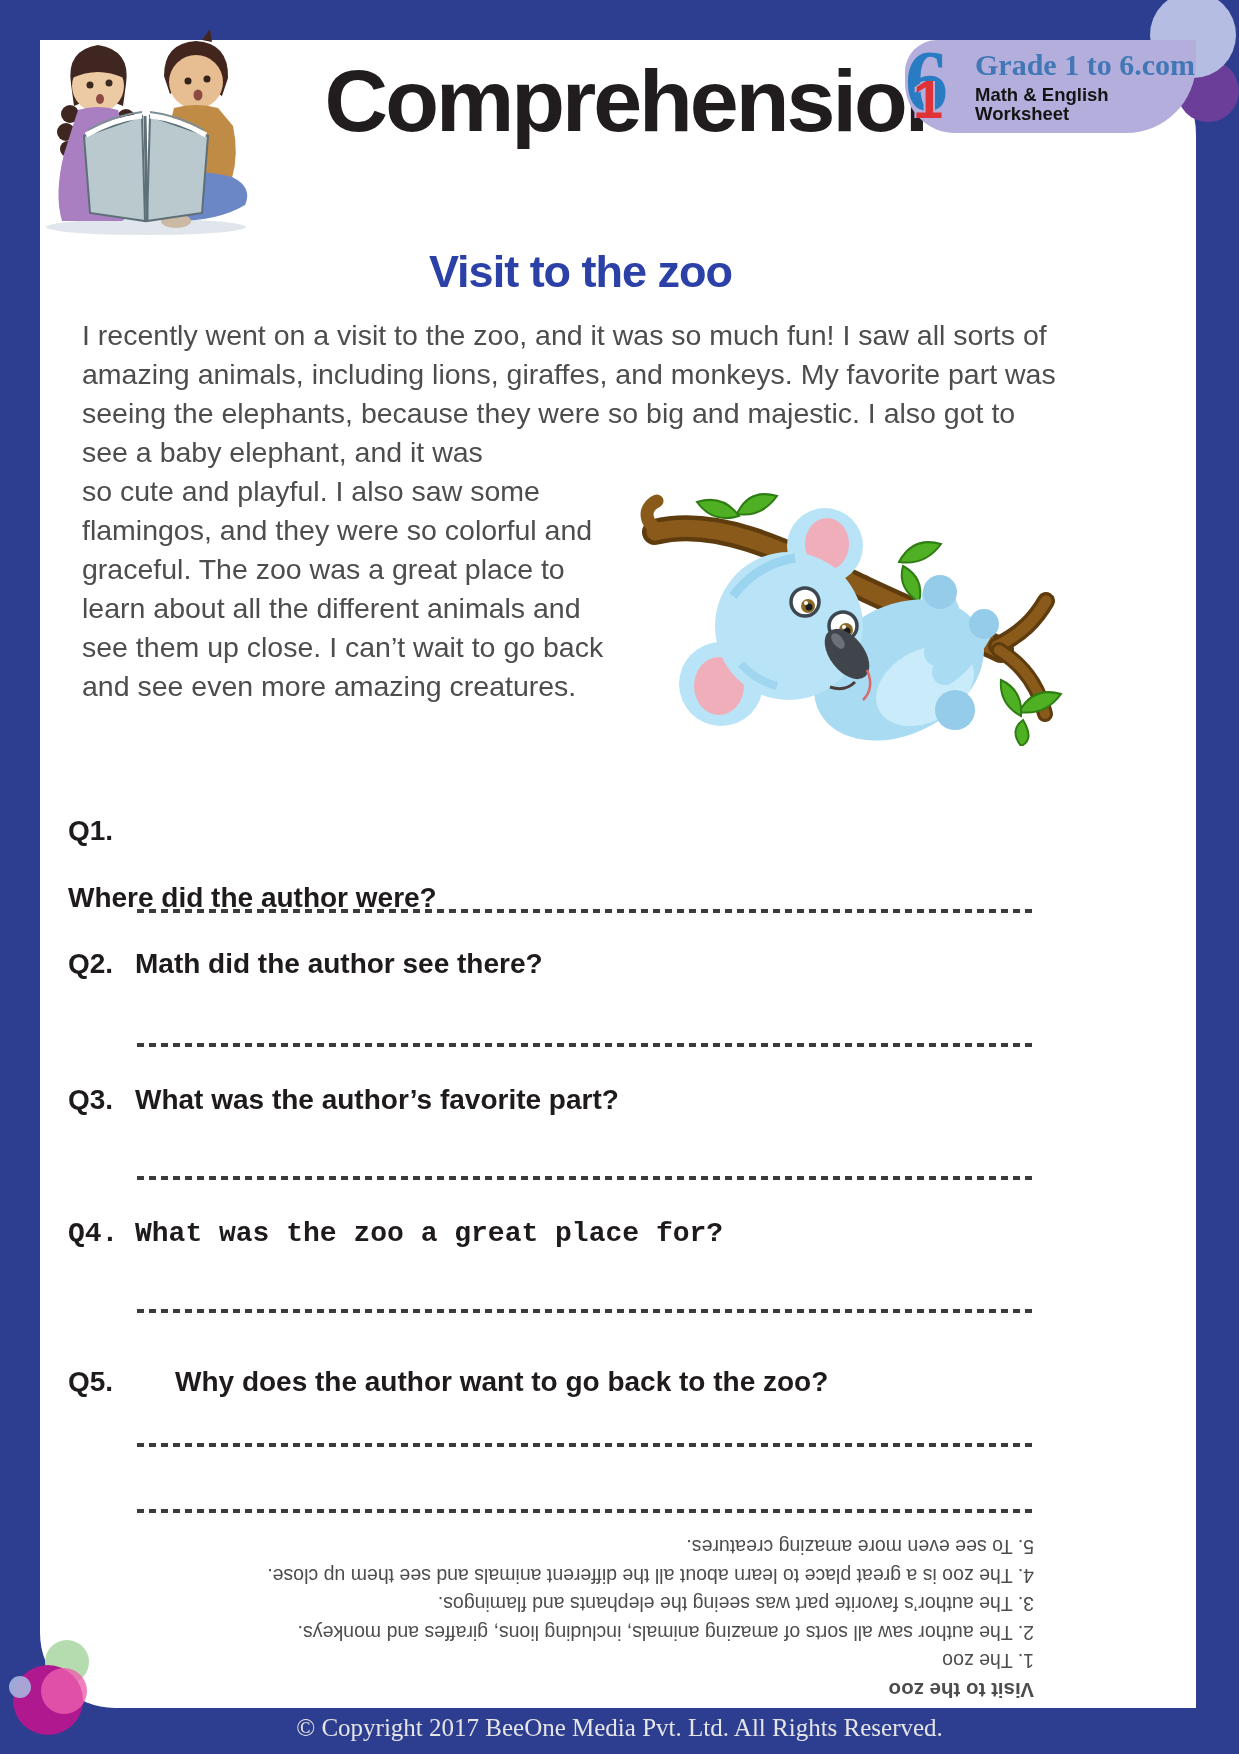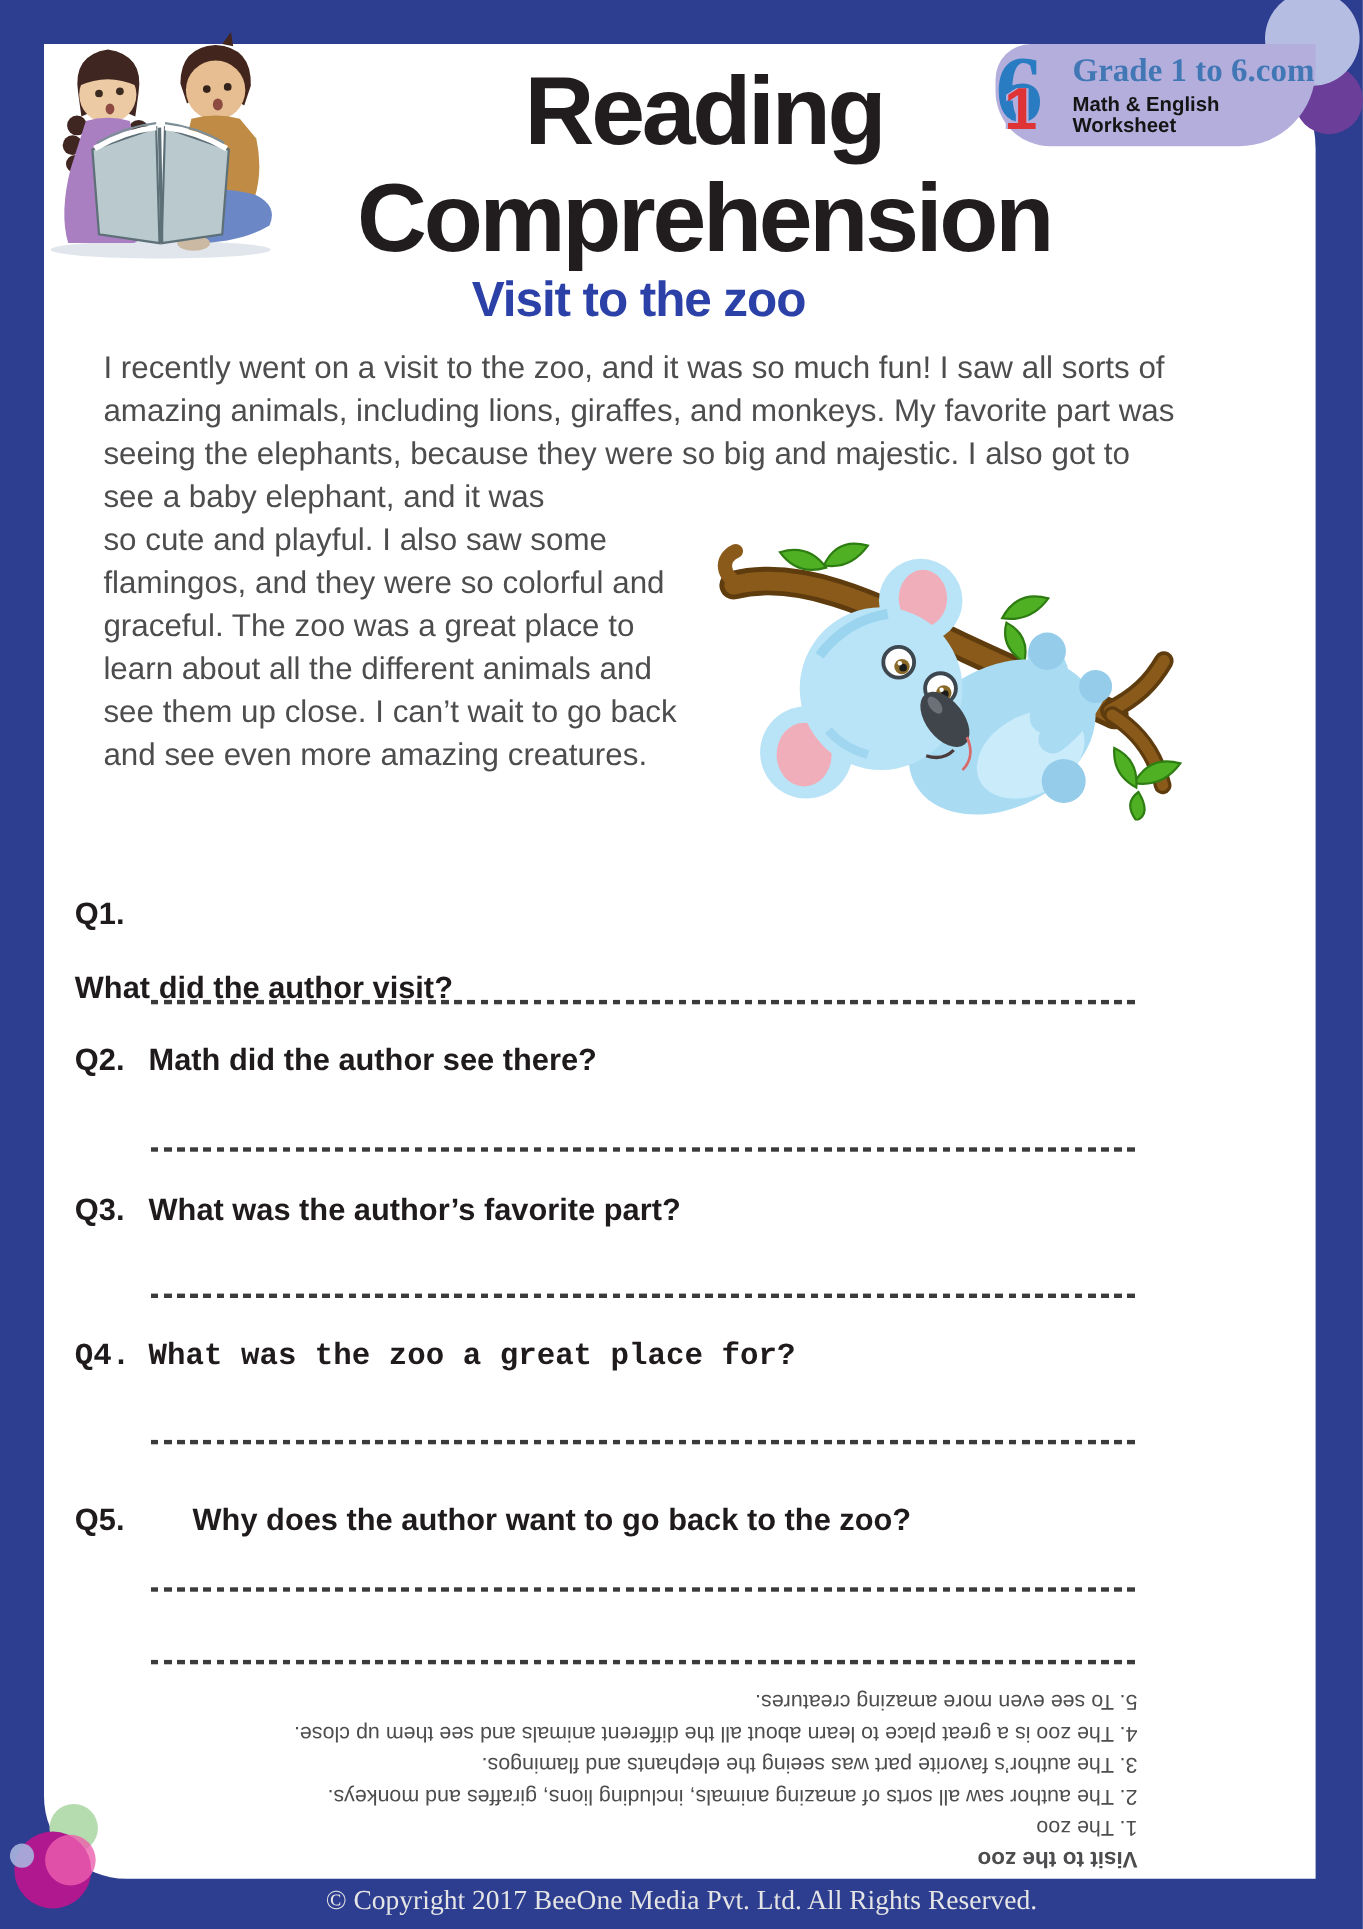--- a/index.html
+++ b/index.html
@@ -42,21 +42,21 @@
   .bl-green{left:45px;top:1640px;width:44px;height:44px;background:#b5dcae;}
   .bl-pink{left:41px;top:1668px;width:46px;height:46px;background:rgba(236,95,174,.8);}
   .bl-magenta{left:13px;top:1665px;width:70px;height:70px;background:#b0188f;}
   .bl-peri{left:9px;top:1676px;width:22px;height:22px;background:rgba(168,180,222,.9);}
   
   .subtitle{
     position:absolute;left:98px;top:246px;width:965px;text-align:center;
     font-weight:bold;font-size:45px;color:#2c41a7;letter-spacing:-1px;
   }
   .passage{
-    position:absolute;left:94px;top:316px;width:985px;
+    position:absolute;left:82px;top:316px;width:985px;
     font-size:28.5px;line-height:39px;color:#4d4d4f;letter-spacing:0px;
   }
   .koala{
     float:right;width:430px;height:272px;margin:2px 0 4px 14px;
   }
   .q-row{
     position:absolute;left:68px;width:980px;display:flex;
     font-weight:bold;font-size:28px;color:#1f1b1c;letter-spacing:0;
   }
   .q-num{flex:0 0 67px;}
@@ -126,21 +126,20 @@
     <path d="M58,112 L116,92 L119,197 L64,189 Z" fill="#b9c9ce" stroke="#5d6f77" stroke-width="2"></path>
     <path d="M182,112 L124,92 L121,197 L176,189 Z" fill="#b9c9ce" stroke="#5d6f77" stroke-width="2"></path>
     <path d="M60,111 Q88,95 116,92" stroke="#ffffff" stroke-width="5" fill="none"></path>
     <path d="M180,111 Q152,95 124,92" stroke="#ffffff" stroke-width="5" fill="none"></path>
     <path d="M62,106 Q88,91 116,88" stroke="#7d8f96" stroke-width="2" fill="none"></path>
     <path d="M178,106 Q152,91 124,88" stroke="#7d8f96" stroke-width="2" fill="none"></path>
     <path d="M119,92 L121,197" stroke="#5d6f77" stroke-width="3"></path>
   </svg>
 
   <div class="title">
-    <div>Reading</div>
     <div>Comprehension</div>
   </div>
 
   <div class="logo-panel">
     <div class="logo-mark">
       <span class="logo-six">6</span>
       <span class="logo-one">1</span>
     </div>
     <div class="logo-text">
       <span class="logo-site">Grade 1 to 6.com</span>
@@ -203,21 +202,21 @@
         <ellipse cx="201" cy="167" rx="5" ry="9" fill="#6b7178" transform="rotate(-38 201 167)"></ellipse>
         <path d="M218,208 Q208,218 193,213" stroke="#4b3b3b" stroke-width="3" fill="none"></path>
         <path d="M230,196 Q238,214 226,226" stroke="#d96a6a" stroke-width="2.5" fill="none"></path>
       </svg>
       <span>so cute and playful. I also saw some flamingos, and they were so colorful and graceful. The zoo was a great place to learn about all the different animals and see them up close. I can’t wait to go back and see even more amazing creatures.</span>
     </div>
   </div>
 
   <div class="q-row q1">
     <span class="q-num">Q1.</span>
-    <span>What did the author visit?</span>
+    <span>Where did the author were?</span>
   </div>
   <div class="dash d1"></div>
 
   <div class="q-row q2">
     <span class="q-num">Q2.</span>
     <span>Math did the author see there?</span>
   </div>
   <div class="dash d2"></div>
 
   <div class="q-row q3">

